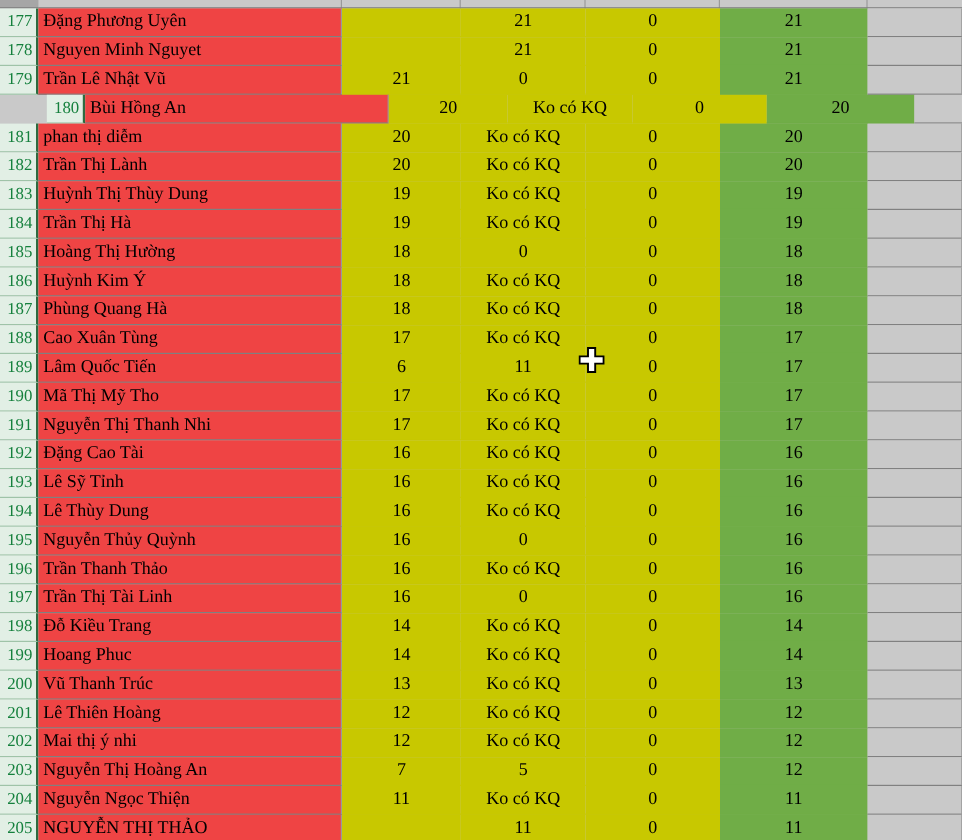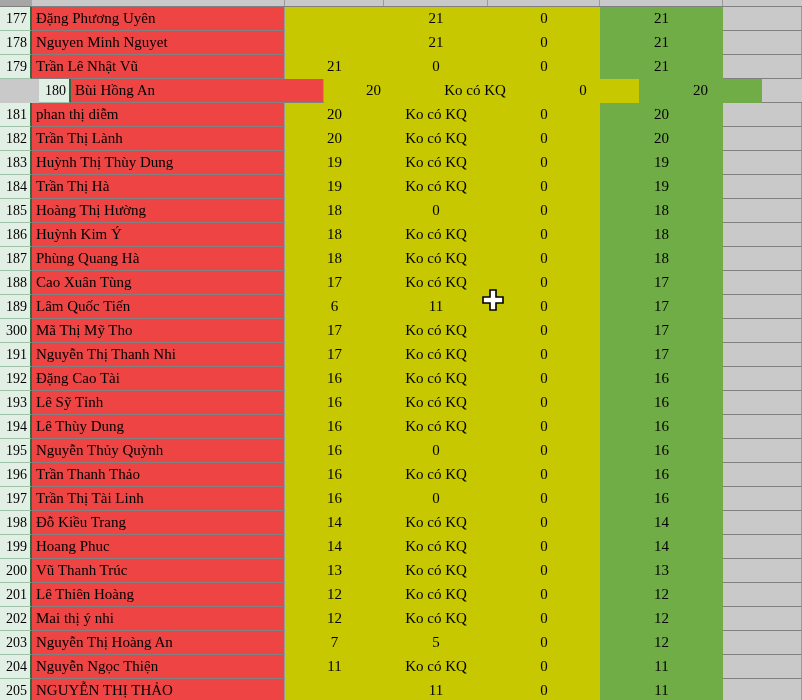--- a/index.html
+++ b/index.html
@@ -72,21 +72,21 @@
     white-space: nowrap;
     overflow: hidden;
     border-bottom: 1px solid #808080;
   }
 
   
   .rh {
     left: 0;
     width: 32px;
     background: #e2efe5;
-    color: #000000;
+    color: #15803d;
     text-align: right;
     padding-right: 3px;
     font-size: 14px;
     border-bottom: 1px solid #9fc3a8;
     border-right: 2px solid #2e6b40;
   }
 
   
   .c-name {
     left: 32px;
@@ -276,21 +276,21 @@
       <div class="row" style="top: 295px;">
         <div class="cell rh">189</div>
         <div class="cell c-name">Lâm Quốc Tiến</div>
         <div class="cell c-y1">6</div>
         <div class="cell c-y2">11</div>
         <div class="cell c-y3">0</div>
         <div class="cell c-g">17</div>
         <div class="cell c-tail"></div>
       </div>
       <div class="row" style="top: 319px;">
-        <div class="cell rh">300</div>
+        <div class="cell rh">190</div>
         <div class="cell c-name">Mã Thị Mỹ Tho</div>
         <div class="cell c-y1">17</div>
         <div class="cell c-y2">Ko có KQ</div>
         <div class="cell c-y3">0</div>
         <div class="cell c-g">17</div>
         <div class="cell c-tail"></div>
       </div>
       <div class="row" style="top: 343px;">
         <div class="cell rh">191</div>
         <div class="cell c-name">Nguyễn Thị Thanh Nhi</div>

